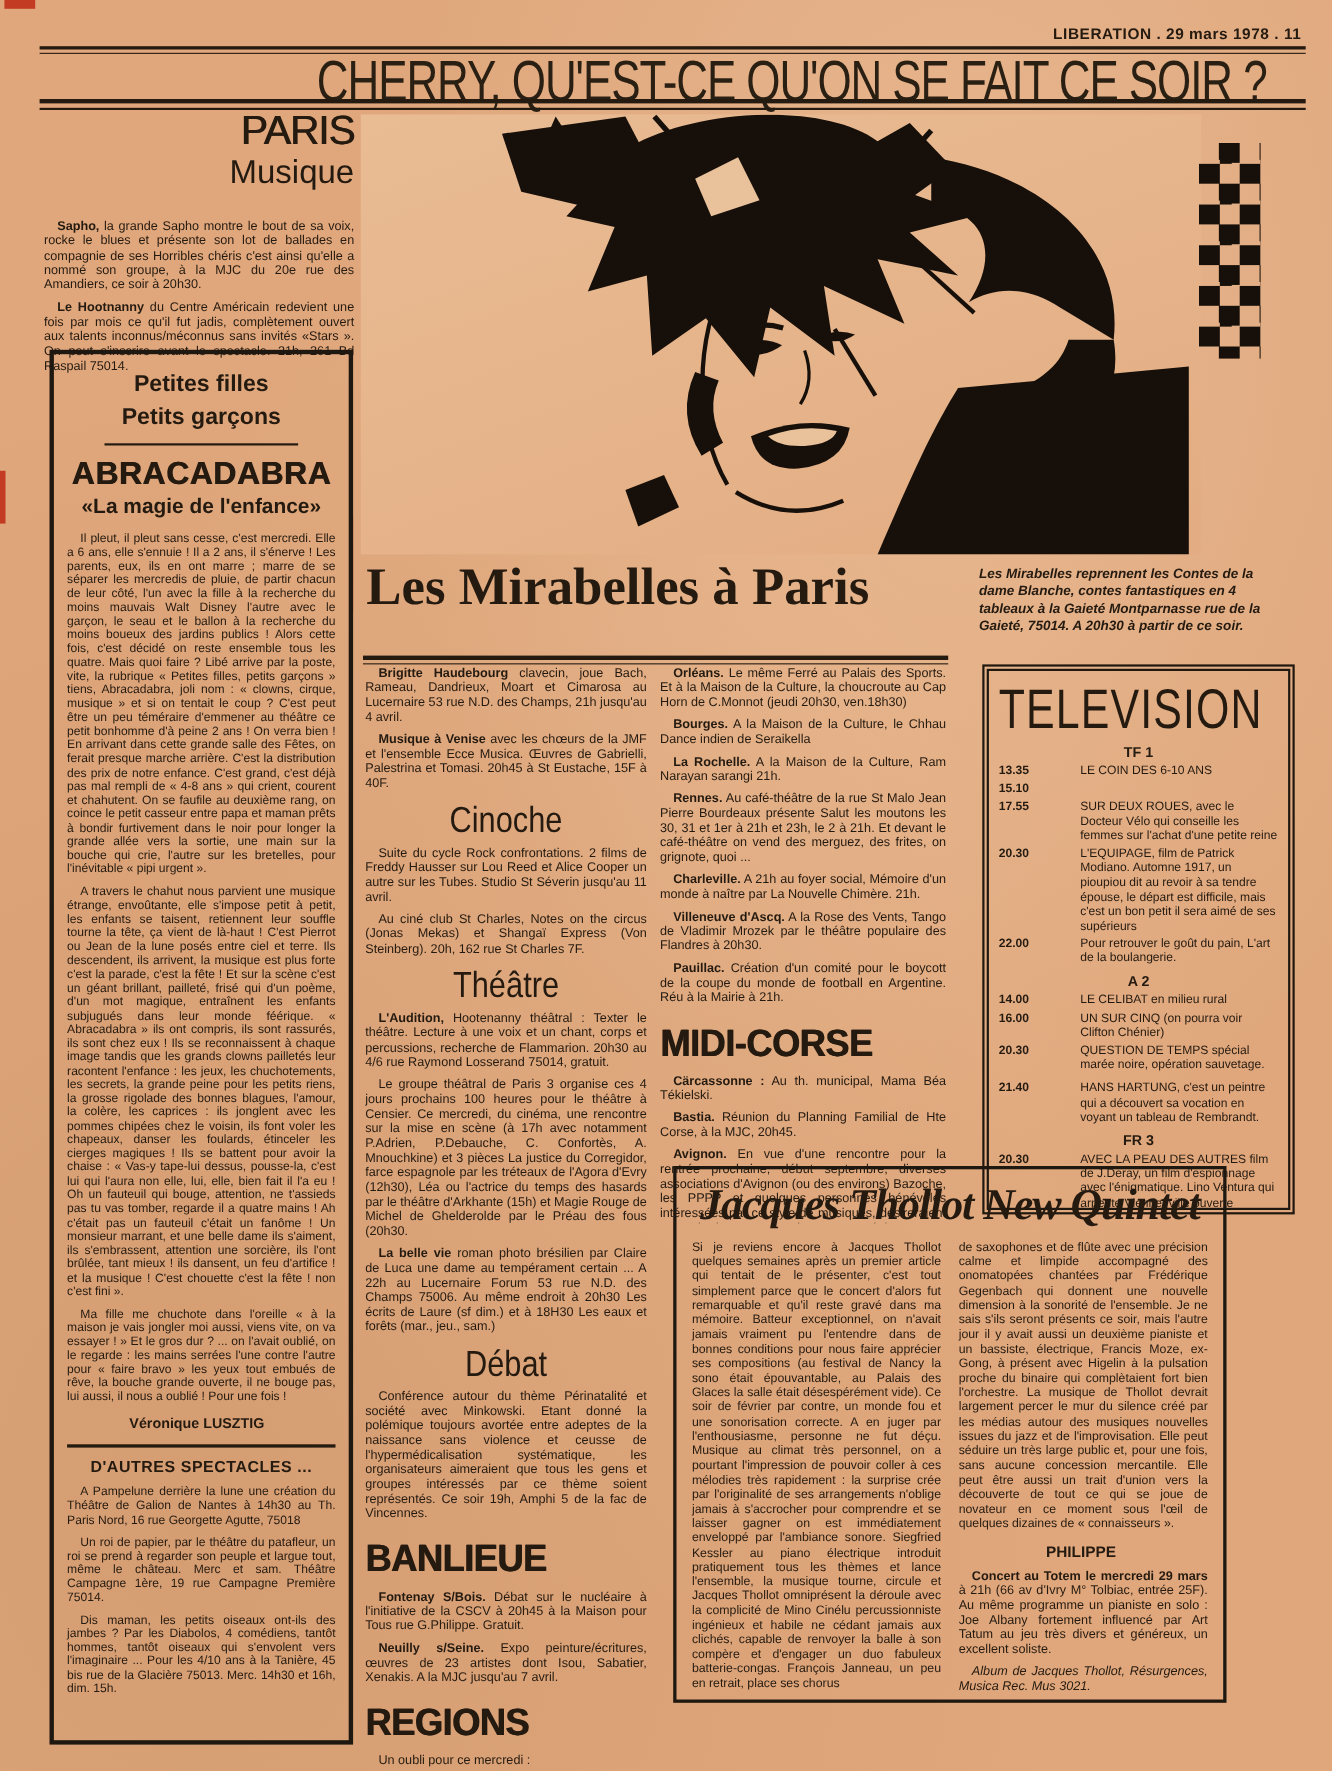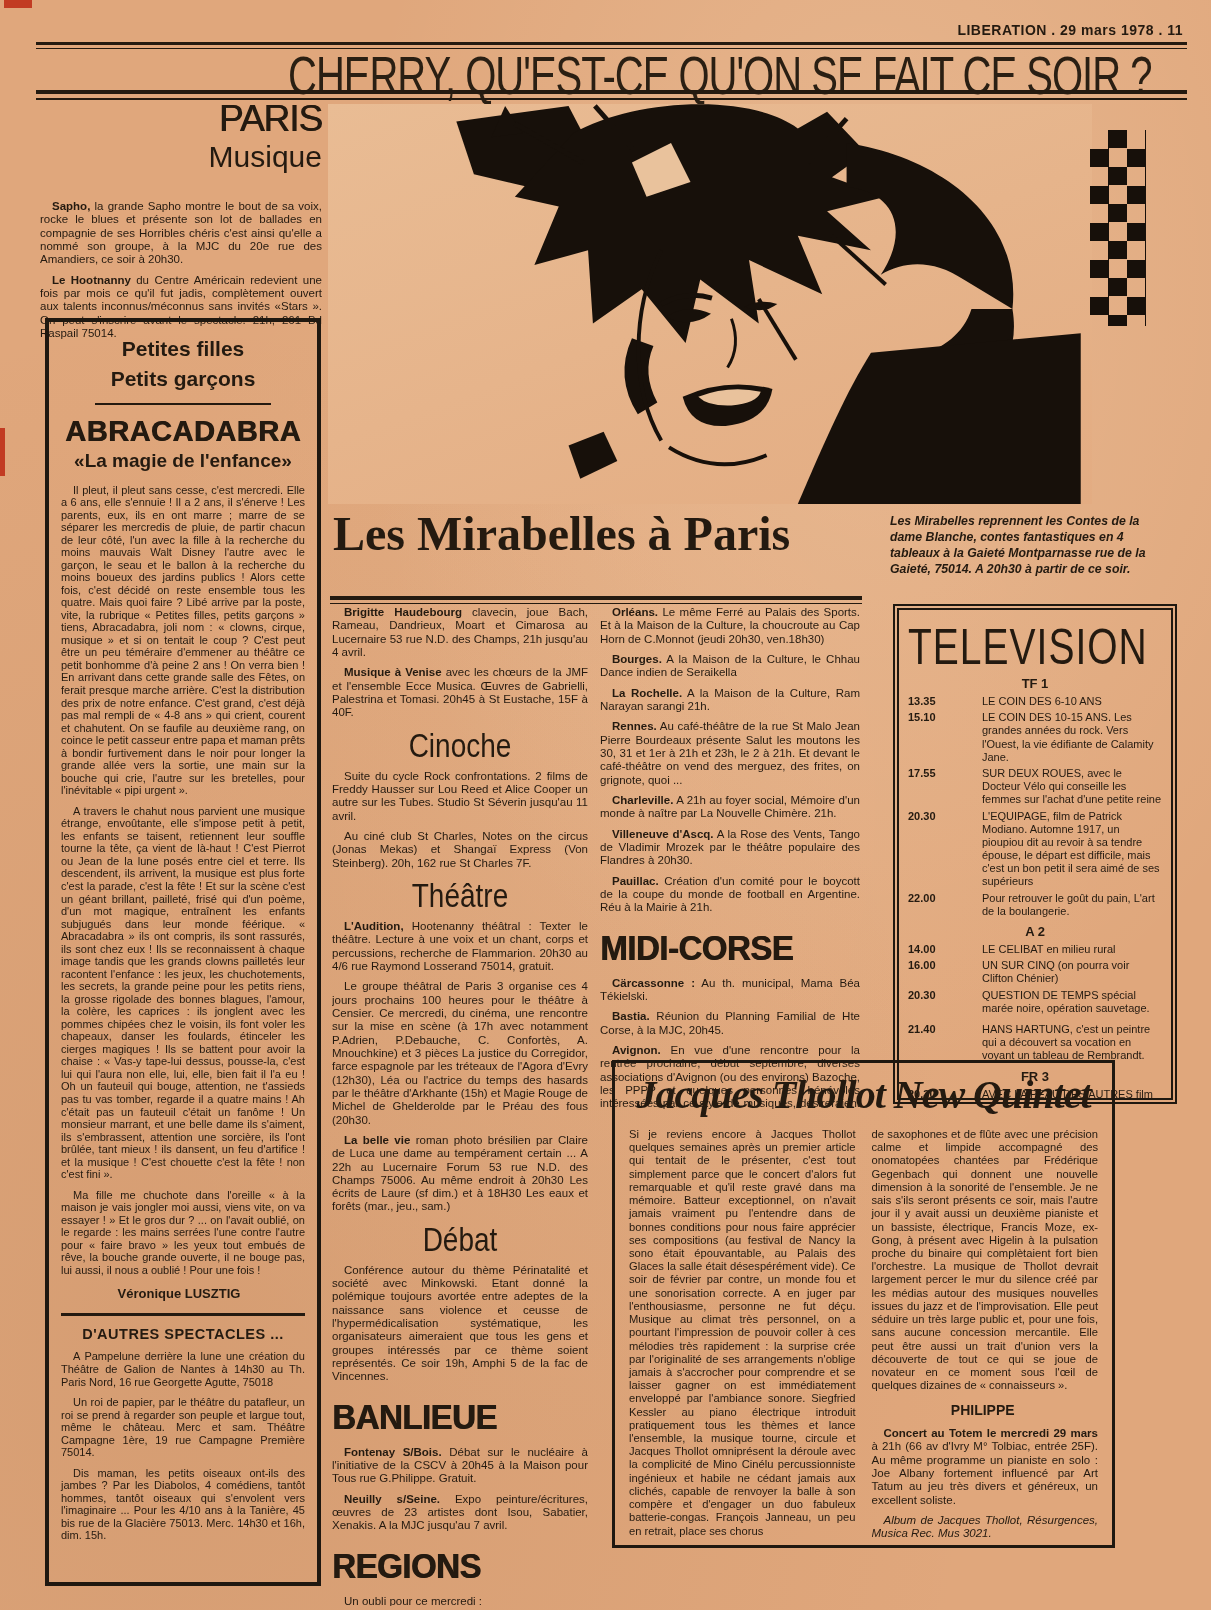--- a/index.html
+++ b/index.html
@@ -193,21 +193,20 @@
   <aside class="tvbox">
     <div class="tv-title">TELEVISION</div>
 
     <div class="tv-channel">TF 1</div>
     <div class="tvrow">
         <span class="tvtime">13.35</span>
         <span class="tvtext">LE COIN DES 6-10 ANS</span>
       </div>
     <div class="tvrow">
         <span class="tvtime">15.10</span>
-        <span class="tvtext">LE COIN DES 10-15 ANS. Les grandes années du rock. Vers l'Ouest, la vie édifiante de Calamity Jane.</span>
       </div>
     <div class="tvrow">
         <span class="tvtime">17.55</span>
         <span class="tvtext">SUR DEUX ROUES, avec le Docteur Vélo qui conseille les femmes sur l'achat d'une petite reine</span>
       </div>
     <div class="tvrow">
         <span class="tvtime">20.30</span>
         <span class="tvtext">L'EQUIPAGE, film de Patrick Modiano. Automne 1917, un pioupiou dit au revoir à sa tendre épouse, le départ est difficile, mais c'est un bon petit il sera aimé de ses supérieurs</span>
       </div>
     <div class="tvrow">

